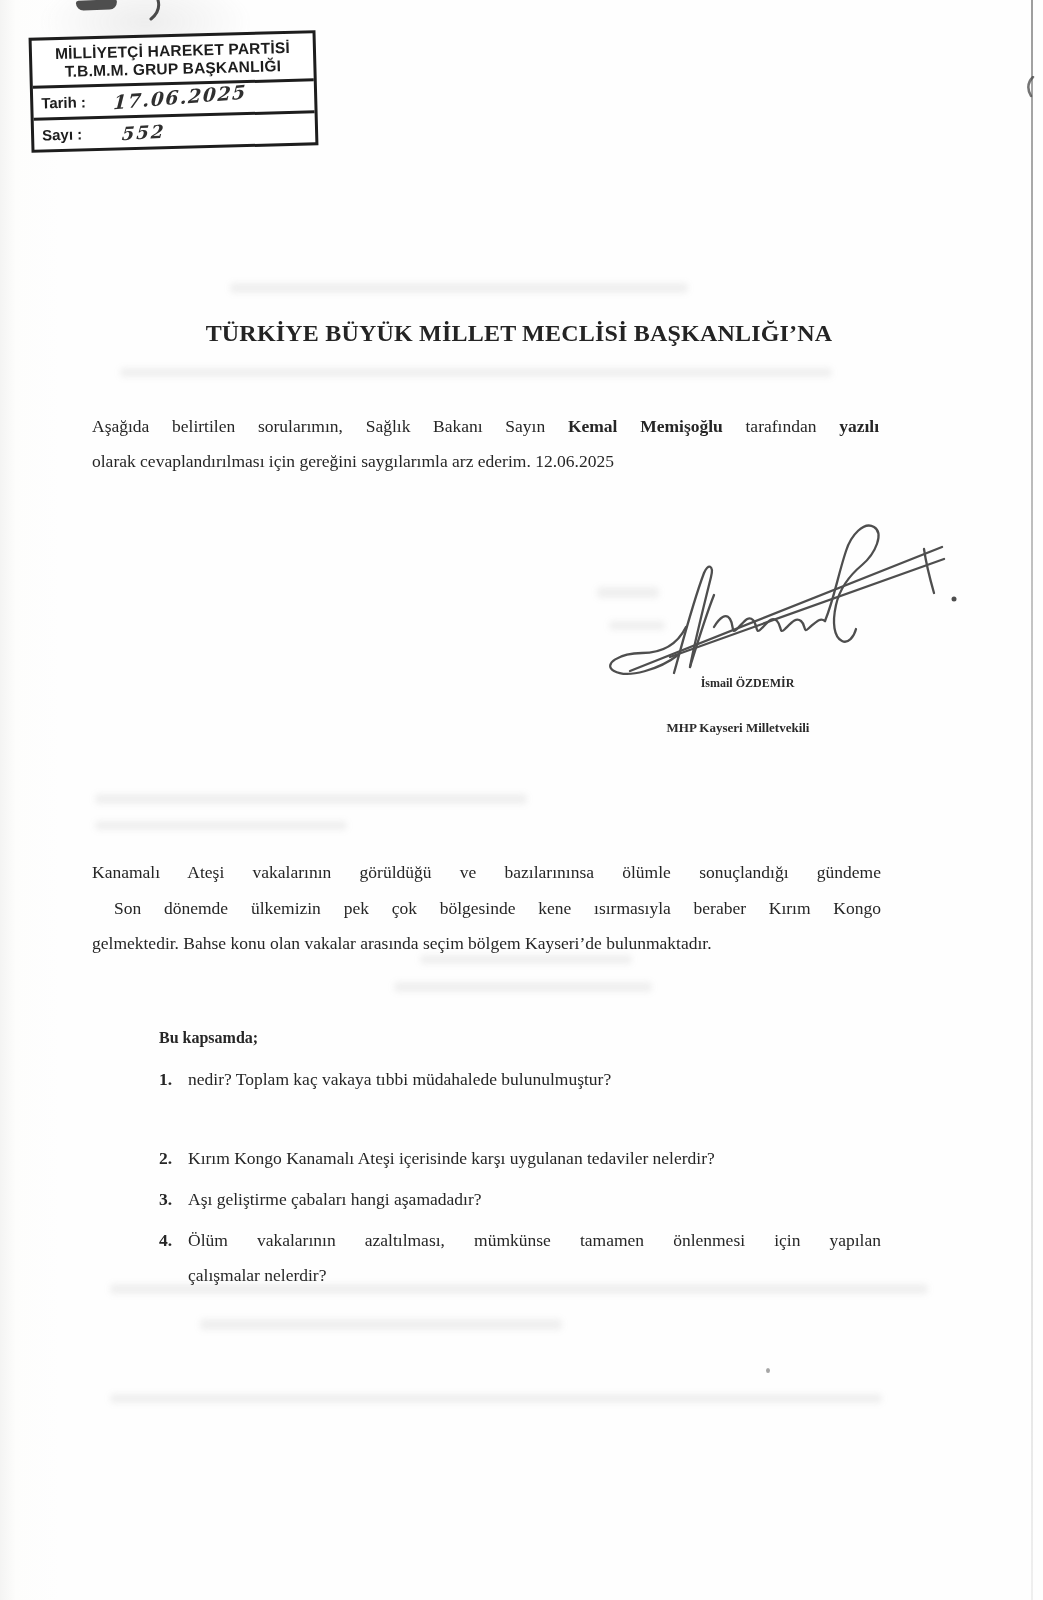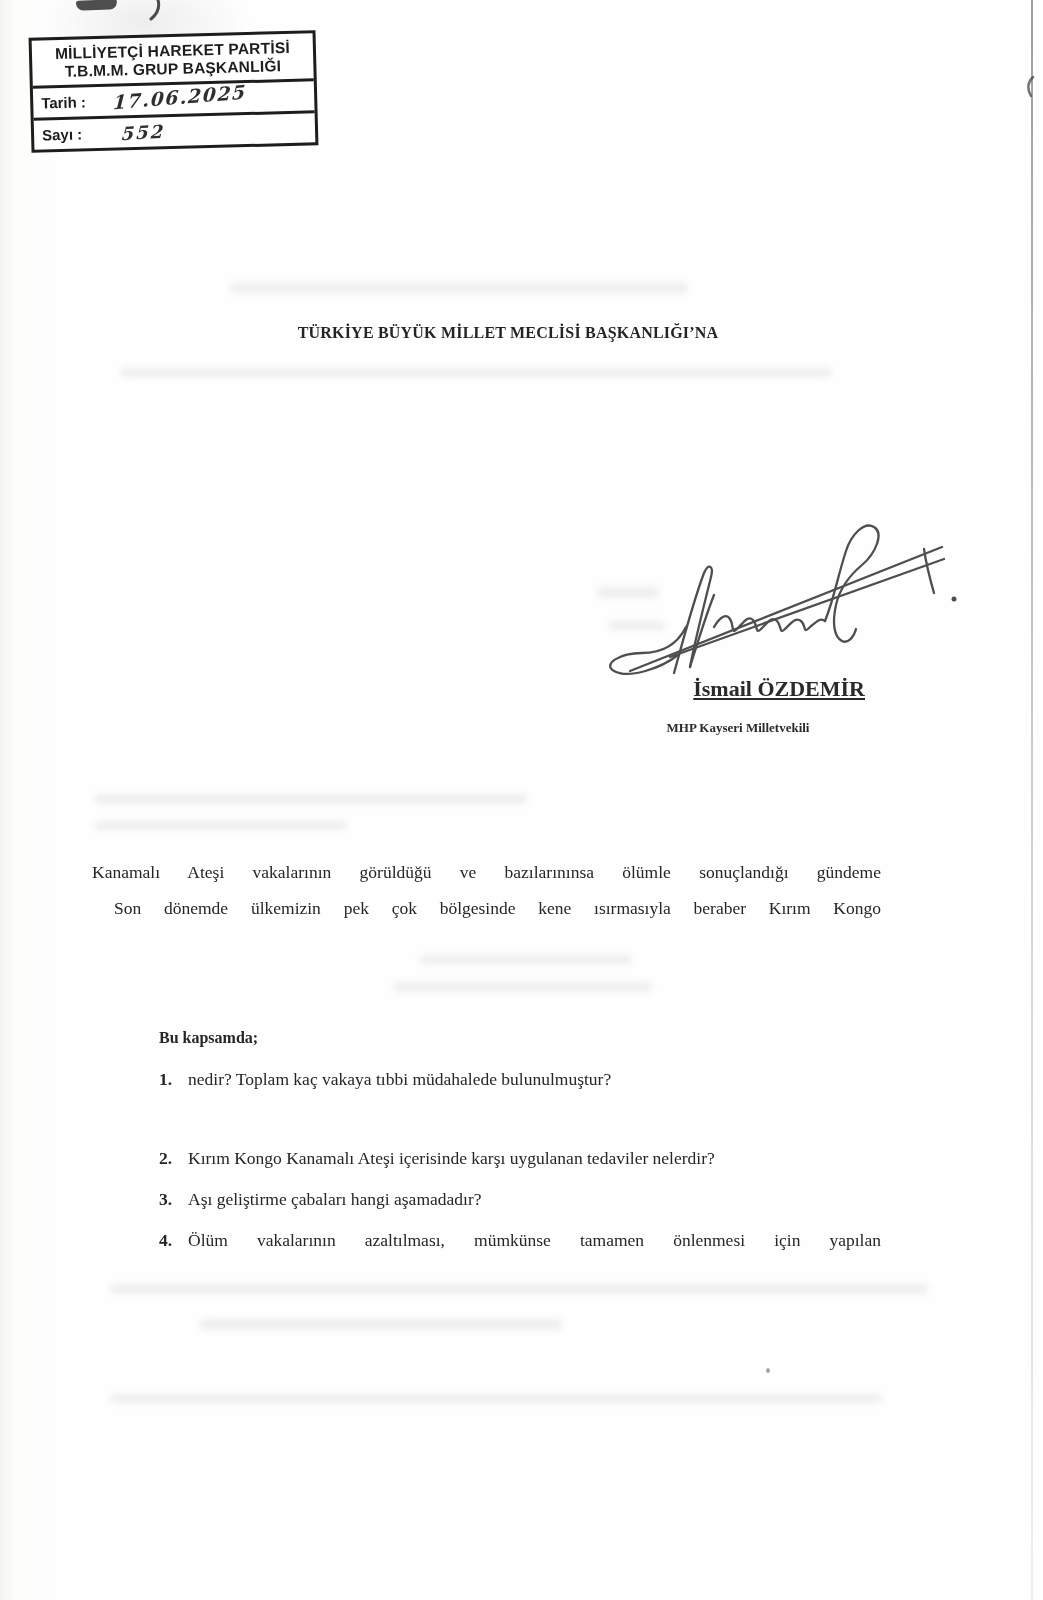--- a/index.html
+++ b/index.html
@@ -35,30 +35,30 @@
   .stamp-row { position:relative; height:29px; line-height:29px;
     padding-left:8px; font-weight:bold; font-size:15px; }
   .stamp-row.first { border-bottom:3px solid #1d1d1d; }
   .hand { position:absolute; font-family:"DejaVu Serif",serif; font-style:italic; color:#2f2f2f; white-space:nowrap; }
   .hand-date { left:80px; top:-2px; font-size:19px; letter-spacing:1.5px;
     transform:rotate(-3deg) skewX(-8deg); }
   .hand-sayi { left:88px; top:0; font-size:18px; letter-spacing:2px;
     transform:rotate(-2deg) skewX(-8deg); }
 
   
-  .doc-title { position:absolute; top:320px; left:2px; width:1012px; text-align:center;
-    font-weight:bold; font-size:16px; line-height:26px; letter-spacing:0.2px; color:#242424; }
+  .doc-title { position:absolute; top:320px; left:13px; width:1012px; text-align:center;
+    font-weight:bold; font-size:24px; line-height:26px; letter-spacing:0.2px; color:#242424; }
   .intro { position:absolute; left:92px; top:409px; width:787px;
     font-size:17.5px; line-height:35px; }
   .jline { text-align:justify; text-align-last:justify; }
   .bold { font-weight:bold; }
 
   .sig-svg { position:absolute; left:590px; top:495px; }
-  .sig-name { position:absolute; left:630px; top:676px; width:235px; text-align:right;
-    font-weight:bold; font-size:22px; color:#2a2a2a;text-decoration:underline; }
+  .sig-name { position:absolute; left:630px; top:676px; width:235px; text-align:center;
+    font-weight:bold; font-size:12px; color:#2a2a2a; }
   .sig-role { position:absolute; left:600px; top:720px; width:276px; text-align:center;
     font-weight:bold; font-size:13px; color:#2a2a2a; }
 
   .body-par { position:absolute; left:92px; top:855px; width:789px;
     font-size:17.5px; line-height:35.5px; }
   .body-par .indent { text-indent:22px; }
 
   .list-header { position:absolute; left:159px; top:1029px; font-weight:bold; font-size:16px; }
 
   .q-item { position:absolute; left:159px; width:722px; font-size:17.5px; line-height:34.5px; }
@@ -107,40 +107,47 @@
       <span class="hand hand-date">17.06.2025</span>
     </div>
     <div class="stamp-row">
       <span>Sayı :</span>
       <span class="hand hand-sayi">552</span>
     </div>
   </div>
 
   <div class="doc-title">TÜRKİYE BÜYÜK MİLLET MECLİSİ BAŞKANLIĞI’NA</div>
 
+  <div class="intro">
+    <div class="jline">
+      <span>Aşağıda belirtilen sorularımın, Sağlık Bakanı Sayın </span><span class="bold">Kemal Memişoğlu</span><span> tarafından </span><span class="bold">yazılı</span>
+    </div>
+    <div>olarak cevaplandırılması için gereğini saygılarımla arz ederim. 12.06.2025</div>
+  </div>
 
   <svg class="sig-svg" width="380" height="190" viewBox="0 0 380 190">
     <g fill="none" stroke="#404040" stroke-width="2.3" stroke-linecap="round" opacity="0.92">
       <path d="M 88 160 C 70 174 38 184 24 176 C 12 169 30 158 52 158 C 74 158 88 148 96 132"></path>
       <path d="M 84 178 C 92 150 102 110 114 78 C 118 68 124 70 121 82 C 112 118 104 150 100 172"></path>
       <path d="M 100 172 C 108 146 116 120 124 100"></path>
       <path d="M 124 132 C 130 122 136 118 140 124 C 144 130 141 140 147 134 C 154 127 158 120 163 125 C 168 130 165 140 171 134 C 178 127 182 121 187 126 C 192 131 189 140 195 134 C 202 127 206 122 211 126 C 216 130 213 139 219 133 C 226 127 230 122 235 126"></path>
       <path d="M 235 126 C 244 104 248 80 256 56 C 261 40 274 26 284 32 C 294 38 286 58 272 70 C 260 80 250 92 246 110 C 242 128 244 142 252 146 C 258 149 264 142 266 134"></path>
       <path d="M 40 176 L 352 52"></path>
       <path d="M 80 162 L 354 64"></path>
       <path d="M 334 54 C 336 68 340 84 344 98"></path>
       <circle cx="364" cy="104" r="2.5" fill="#404040" stroke="none"></circle>
     </g>
   </svg>
   <div class="sig-name">İsmail ÖZDEMİR</div>
   <div class="sig-role">MHP Kayseri Milletvekili</div>
 
   <div class="body-par">
     <div class="jline">Kanamalı Ateşi vakalarının görüldüğü ve bazılarınınsa ölümle sonuçlandığı gündeme</div>
     <div class="jline indent">Son dönemde ülkemizin pek çok bölgesinde kene ısırmasıyla beraber Kırım Kongo</div>
+    <div>gelmektedir. Bahse konu olan vakalar arasında seçim bölgem Kayseri’de bulunmaktadır.</div>
   </div>
 
   <div class="list-header">Bu kapsamda;</div>
 
   <div class="q-item" style="top:1062px">
     <span class="q-num">1.</span>
     <div class="q-lines">
       <div>nedir? Toplam kaç vakaya tıbbi müdahalede bulunulmuştur?</div>
     </div>
   </div>
@@ -156,16 +163,17 @@
     <span class="q-num">3.</span>
     <div class="q-lines">
       <div>Aşı geliştirme çabaları hangi aşamadadır?</div>
     </div>
   </div>
 
   <div class="q-item" style="top:1223px">
     <span class="q-num">4.</span>
     <div class="q-lines">
       <div class="jline">Ölüm vakalarının azaltılması, mümkünse tamamen önlenmesi için yapılan</div>
+      <div>çalışmalar nelerdir?</div>
     </div>
   </div>
 
 </div>
 
 </body></html>

